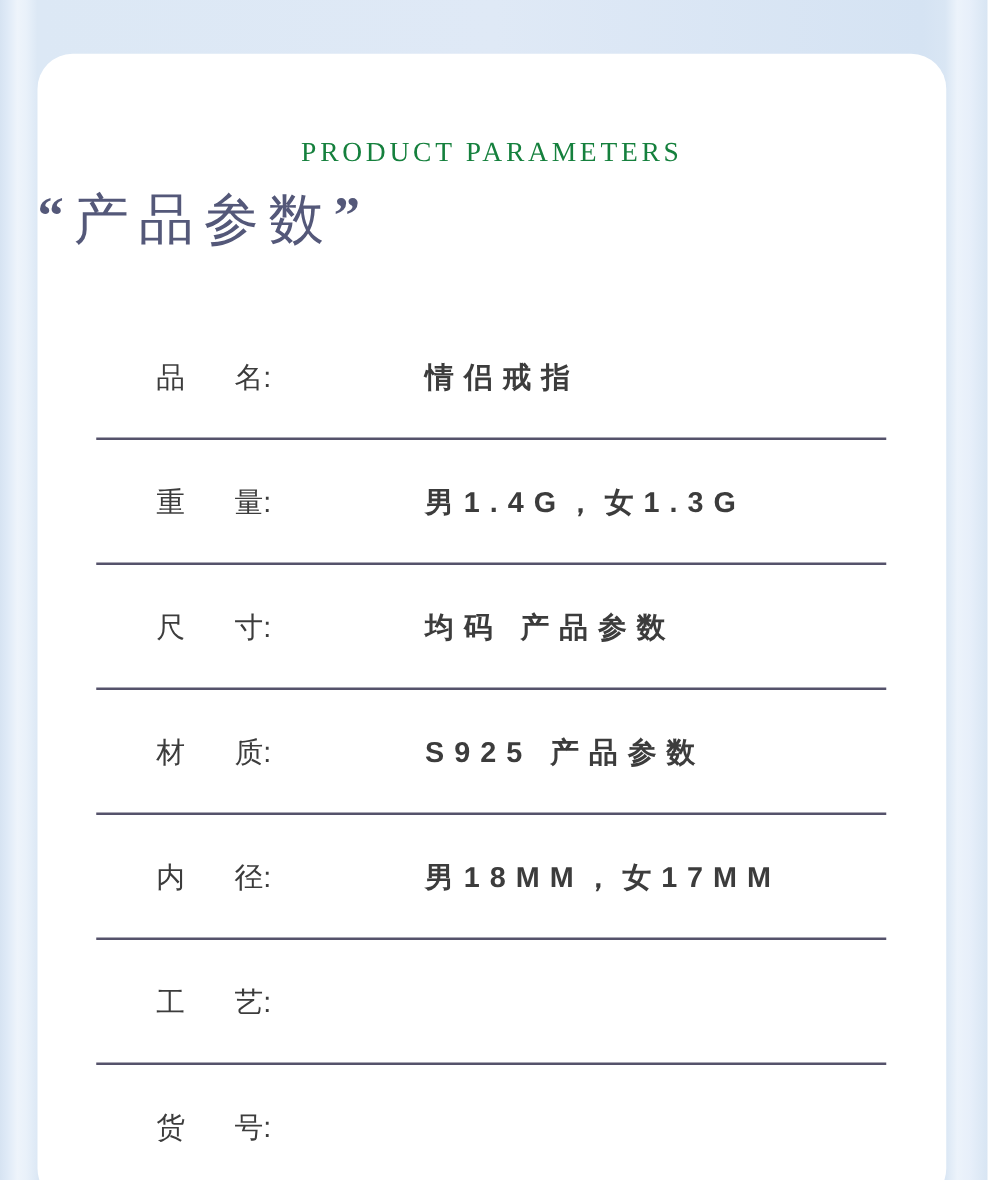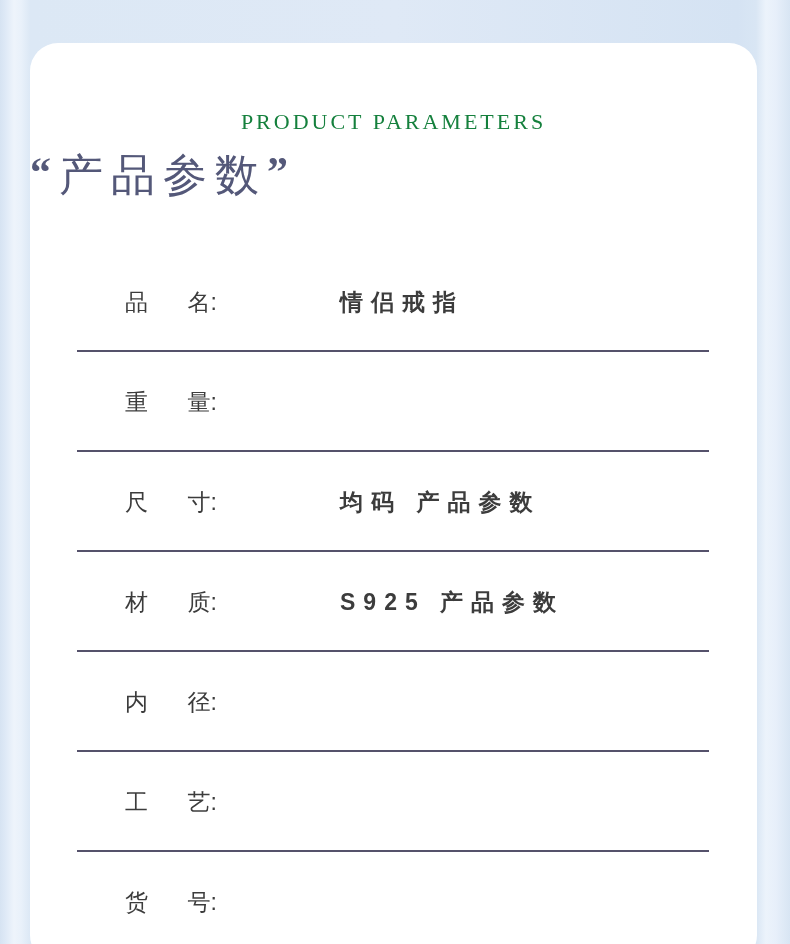--- a/index.html
+++ b/index.html
@@ -137,20 +137,21 @@
         <span>名:</span>
       </div>
       <div class="spec-value">情侣戒指</div>
     </div>
 
     <div class="spec-row">
       <div class="spec-label">
         <span>重</span>
         <span>量:</span>
       </div>
+      <div class="spec-value">男1.4G，女1.3G</div>
     </div>
 
     <div class="spec-row">
       <div class="spec-label">
         <span>尺</span>
         <span>寸:</span>
       </div>
       <div class="spec-value">均码 产品参数</div>
     </div>
 
@@ -160,20 +161,21 @@
         <span>质:</span>
       </div>
       <div class="spec-value">S925 产品参数</div>
     </div>
 
     <div class="spec-row">
       <div class="spec-label">
         <span>内</span>
         <span>径:</span>
       </div>
+      <div class="spec-value">男18MM，女17MM</div>
     </div>
 
     <div class="spec-row">
       <div class="spec-label">
         <span>工</span>
         <span>艺:</span>
       </div>
     </div>
 
     <div class="spec-row">

